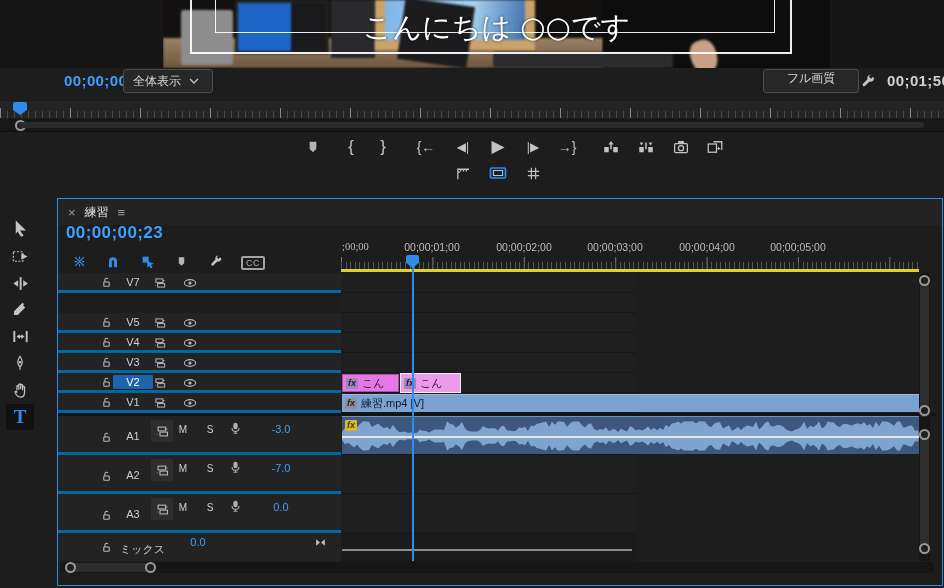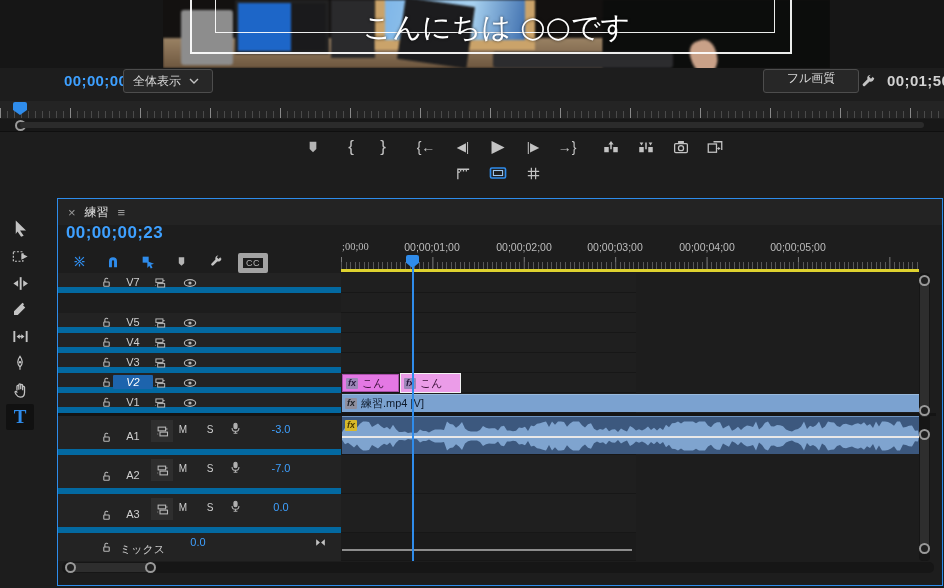--- a/index.html
+++ b/index.html
@@ -34,35 +34,35 @@
   
   .tool{left:6px;width:28px;height:26px;display:flex;align-items:center;justify-content:center;}
   .tool.active{background:#111;border-radius:2px;}
   .ttype{color:#2f8ceb;font-size:19px;font-weight:bold;font-family:"Liberation Serif",serif;}
   
   .panel{left:57px;top:198px;width:884px;height:386px;background:#1d1d1d;
          border:1px solid #2d8ceb;box-sizing:content-box;}
   .tabrow{left:0;top:0;width:100%;height:26px;background:#232323;display:flex;align-items:center;gap:9px;padding-left:10px;box-sizing:border-box;}
   .tl-tc{left:8px;top:24px;font-size:17px;}
   .tb-ic{width:26px;height:21px;display:flex;align-items:center;justify-content:center;}
-  .hdr{left:0;width:283px;background:#232323;box-sizing:border-box;border-bottom:6px solid #0369a1;}
+  .hdr{left:0;width:283px;background:#232323;box-sizing:border-box;border-bottom:3px solid #0369a1;}
   .lane{left:283px;width:295px;background:#1f1f1f;box-sizing:border-box;border-bottom:1px solid #171717;}
   .tname{display:inline-block;min-width:34px;text-align:center;font-size:11px;color:#cfcfcf;padding:1px 3px;border-radius:1px;}
   .tname.sel{background:#1d64ad;color:#fff;}
   .ms{font-size:10px;color:#cfcfcf;width:14px;text-align:center;}
   .gain{font-size:11px;color:#3ea0ff;width:56px;text-align:center;}
   .clip{position:absolute;box-sizing:border-box;font-size:11px;display:flex;align-items:center;gap:4px;
         padding:0 3px;overflow:hidden;white-space:nowrap;}
   .fxbadge{font-style:italic;font-size:9px;line-height:11px;padding:0 2px;border-radius:1px;font-weight:bold;}
   .ruler-labels{font-size:10.5px;color:#bdbdbd;}
   .ticks-small{background:repeating-linear-gradient(90deg,#585858 0 1px,transparent 1px 4.57px);}
   .ticks-big{background:linear-gradient(90deg,#7a7a7a 0 1px,transparent 1px);background-size:91.4px 100%;}
   .vscroll{background:#161616;border-radius:4px;}
   .vthumb{position:absolute;left:1px;width:9px;background:#2e2e2e;border-radius:4px;}
-  .cc-badge{border:5px solid #a3a3a3;border-radius:2px;font-size:9px;padding:0 3px;color:#b5b5b5;letter-spacing:.5px;}
+  .cc-badge{border:2px solid #a3a3a3;border-radius:2px;font-size:9px;padding:0 3px;color:#b5b5b5;letter-spacing:.5px;}
 </style>
 </head>
 <body>
 
 <div class="app">
 
   <svg width="0" height="0" style="position:absolute">
     <defs>
       <symbol id="s-chev" viewBox="0 0 10 6">
           <path d="M1 1l4 4 4-4" fill="none" stroke="#c3c3c3" stroke-width="1.4"></path>
@@ -462,21 +462,21 @@
           <svg width="14" height="14">
             <use href="#s-sync"></use>
           </svg>
         </div>
       <div class="abs ic" style="left:124px;top:2px;">
           <svg width="16" height="16">
             <use href="#s-eye"></use>
           </svg>
         </div>
     </div>
-    <div class="abs hdr" style="top:174px;height:20px;font-style:italic;">
+    <div class="abs hdr" style="top:174px;height:20px;">
       <div class="abs ic" style="left:42px;top:3px;">
           <svg width="13" height="13">
             <use href="#s-lock"></use>
           </svg>
         </div>
       <span class="abs tname sel" style="left:55px;top:2px;">V2</span>
       <div class="abs ic" style="left:95px;top:3px;">
           <svg width="14" height="14">
             <use href="#s-sync"></use>
           </svg>

